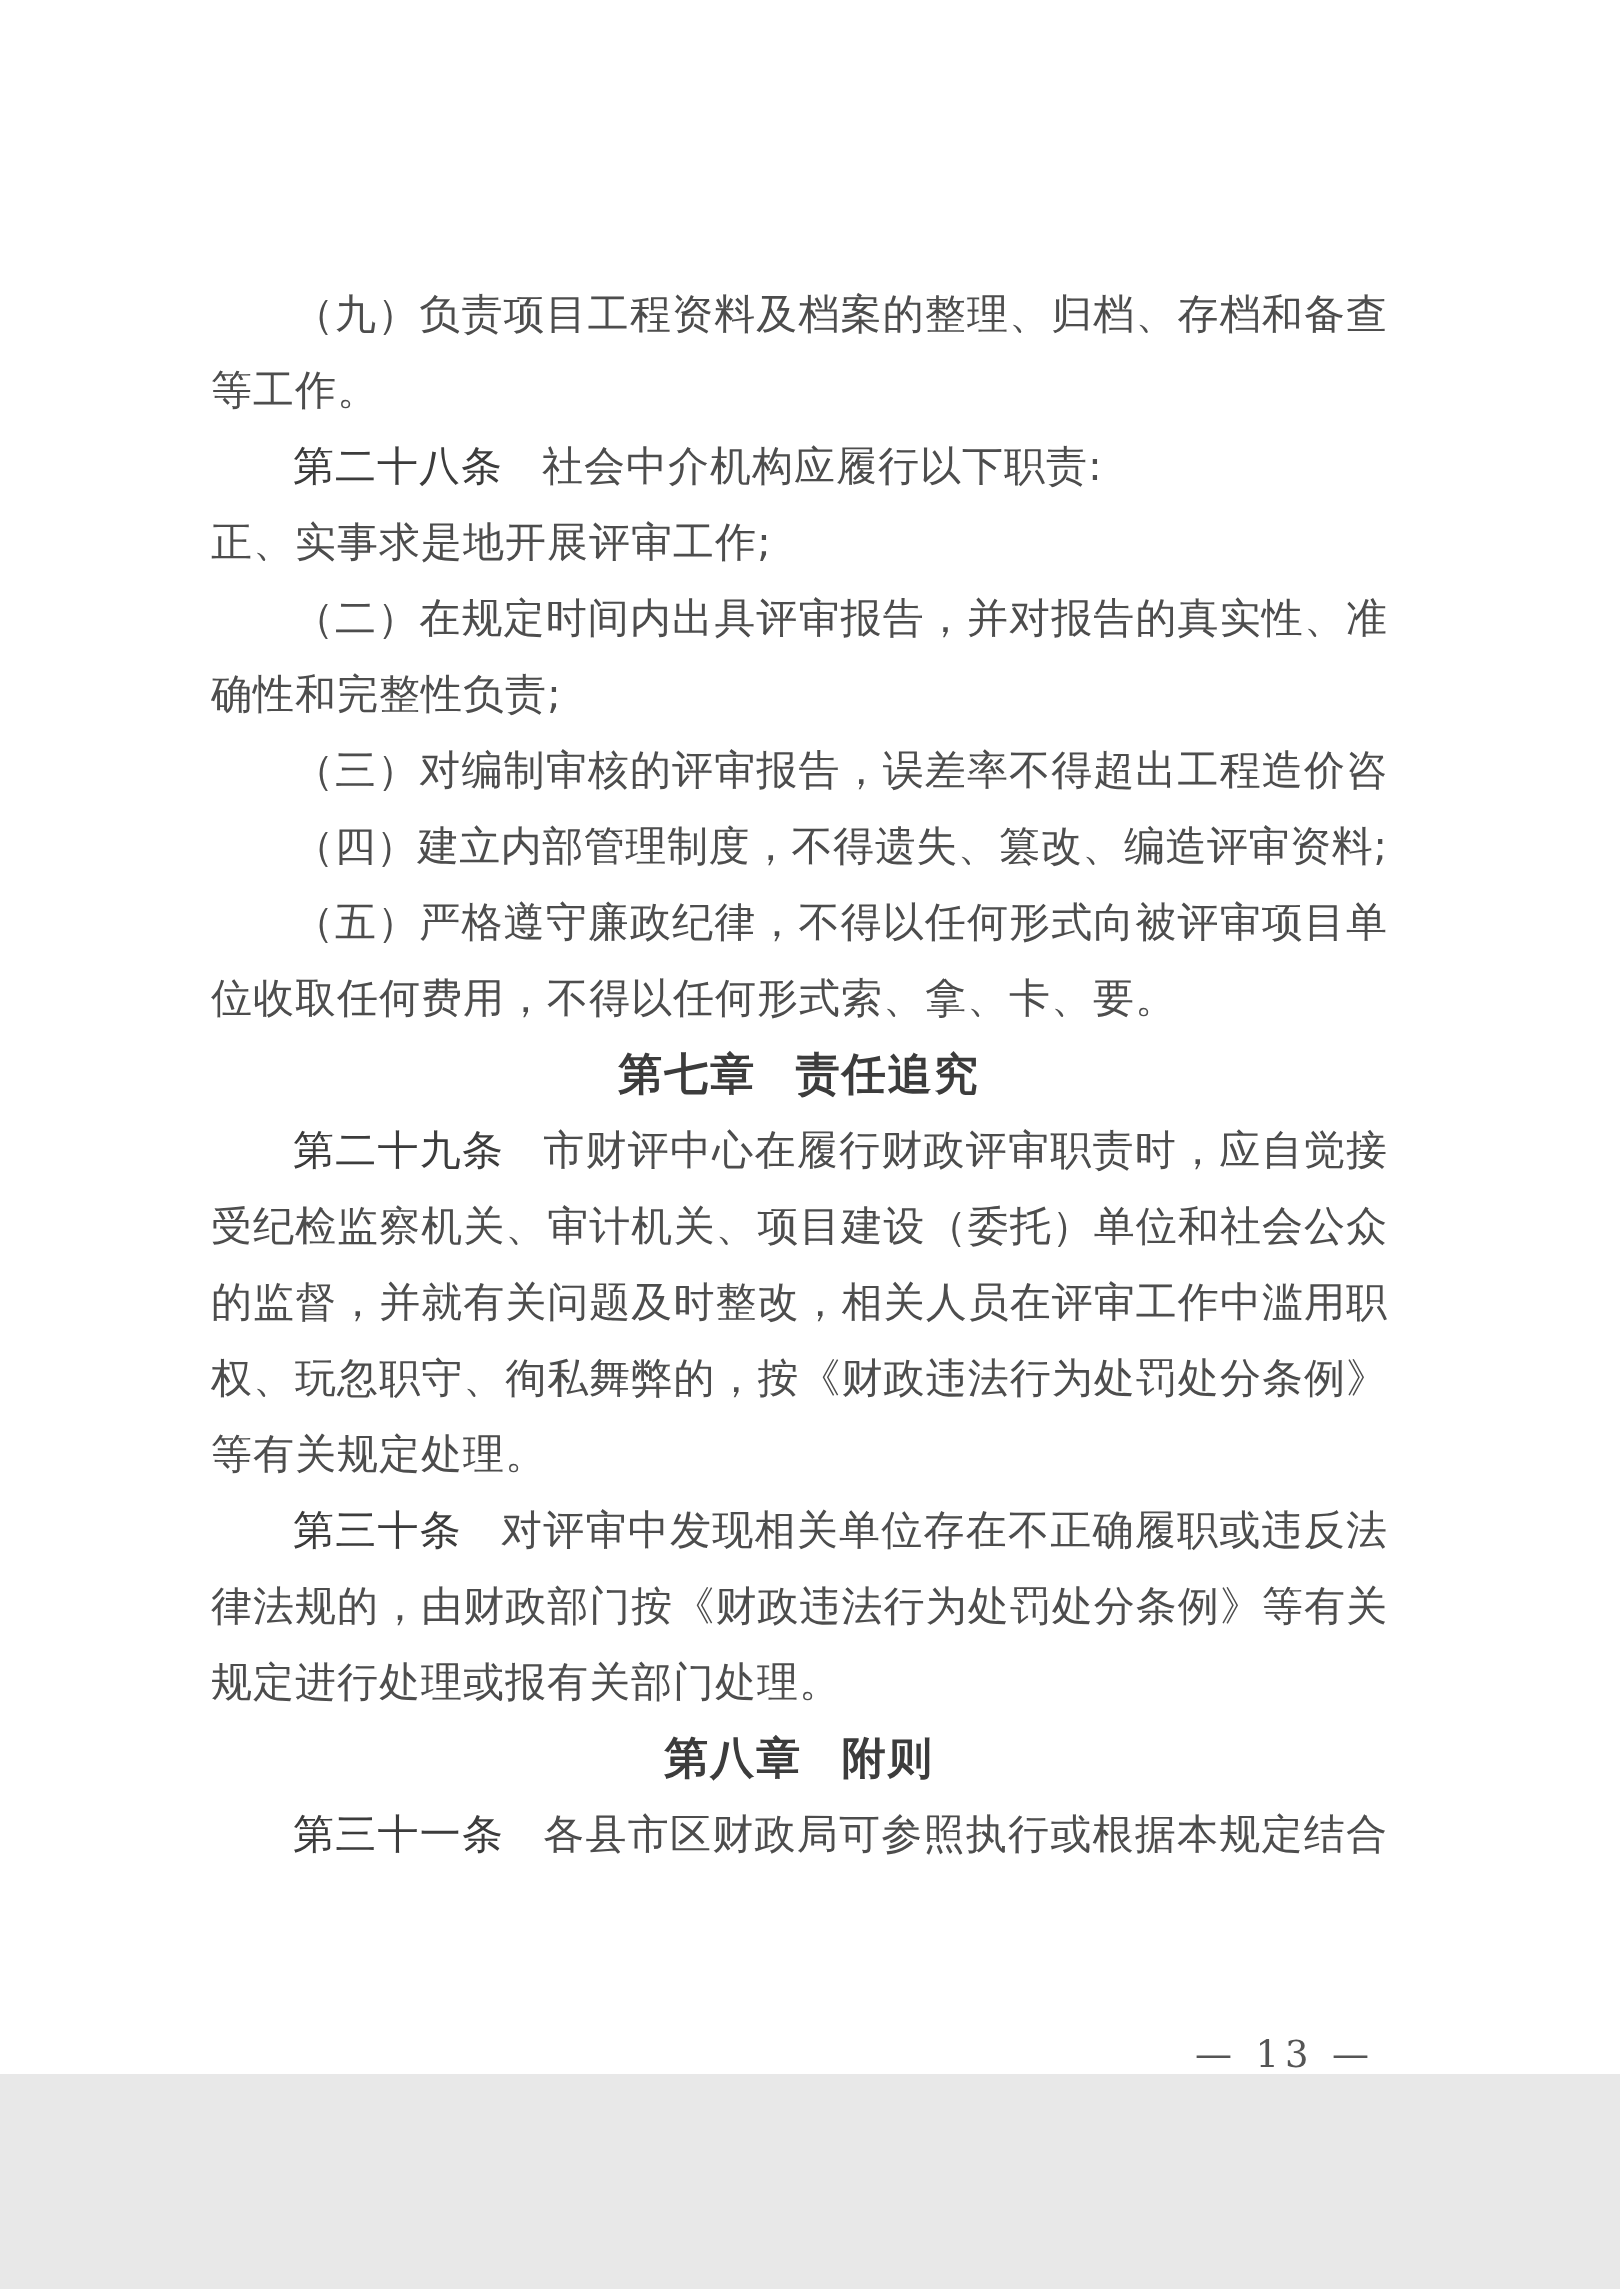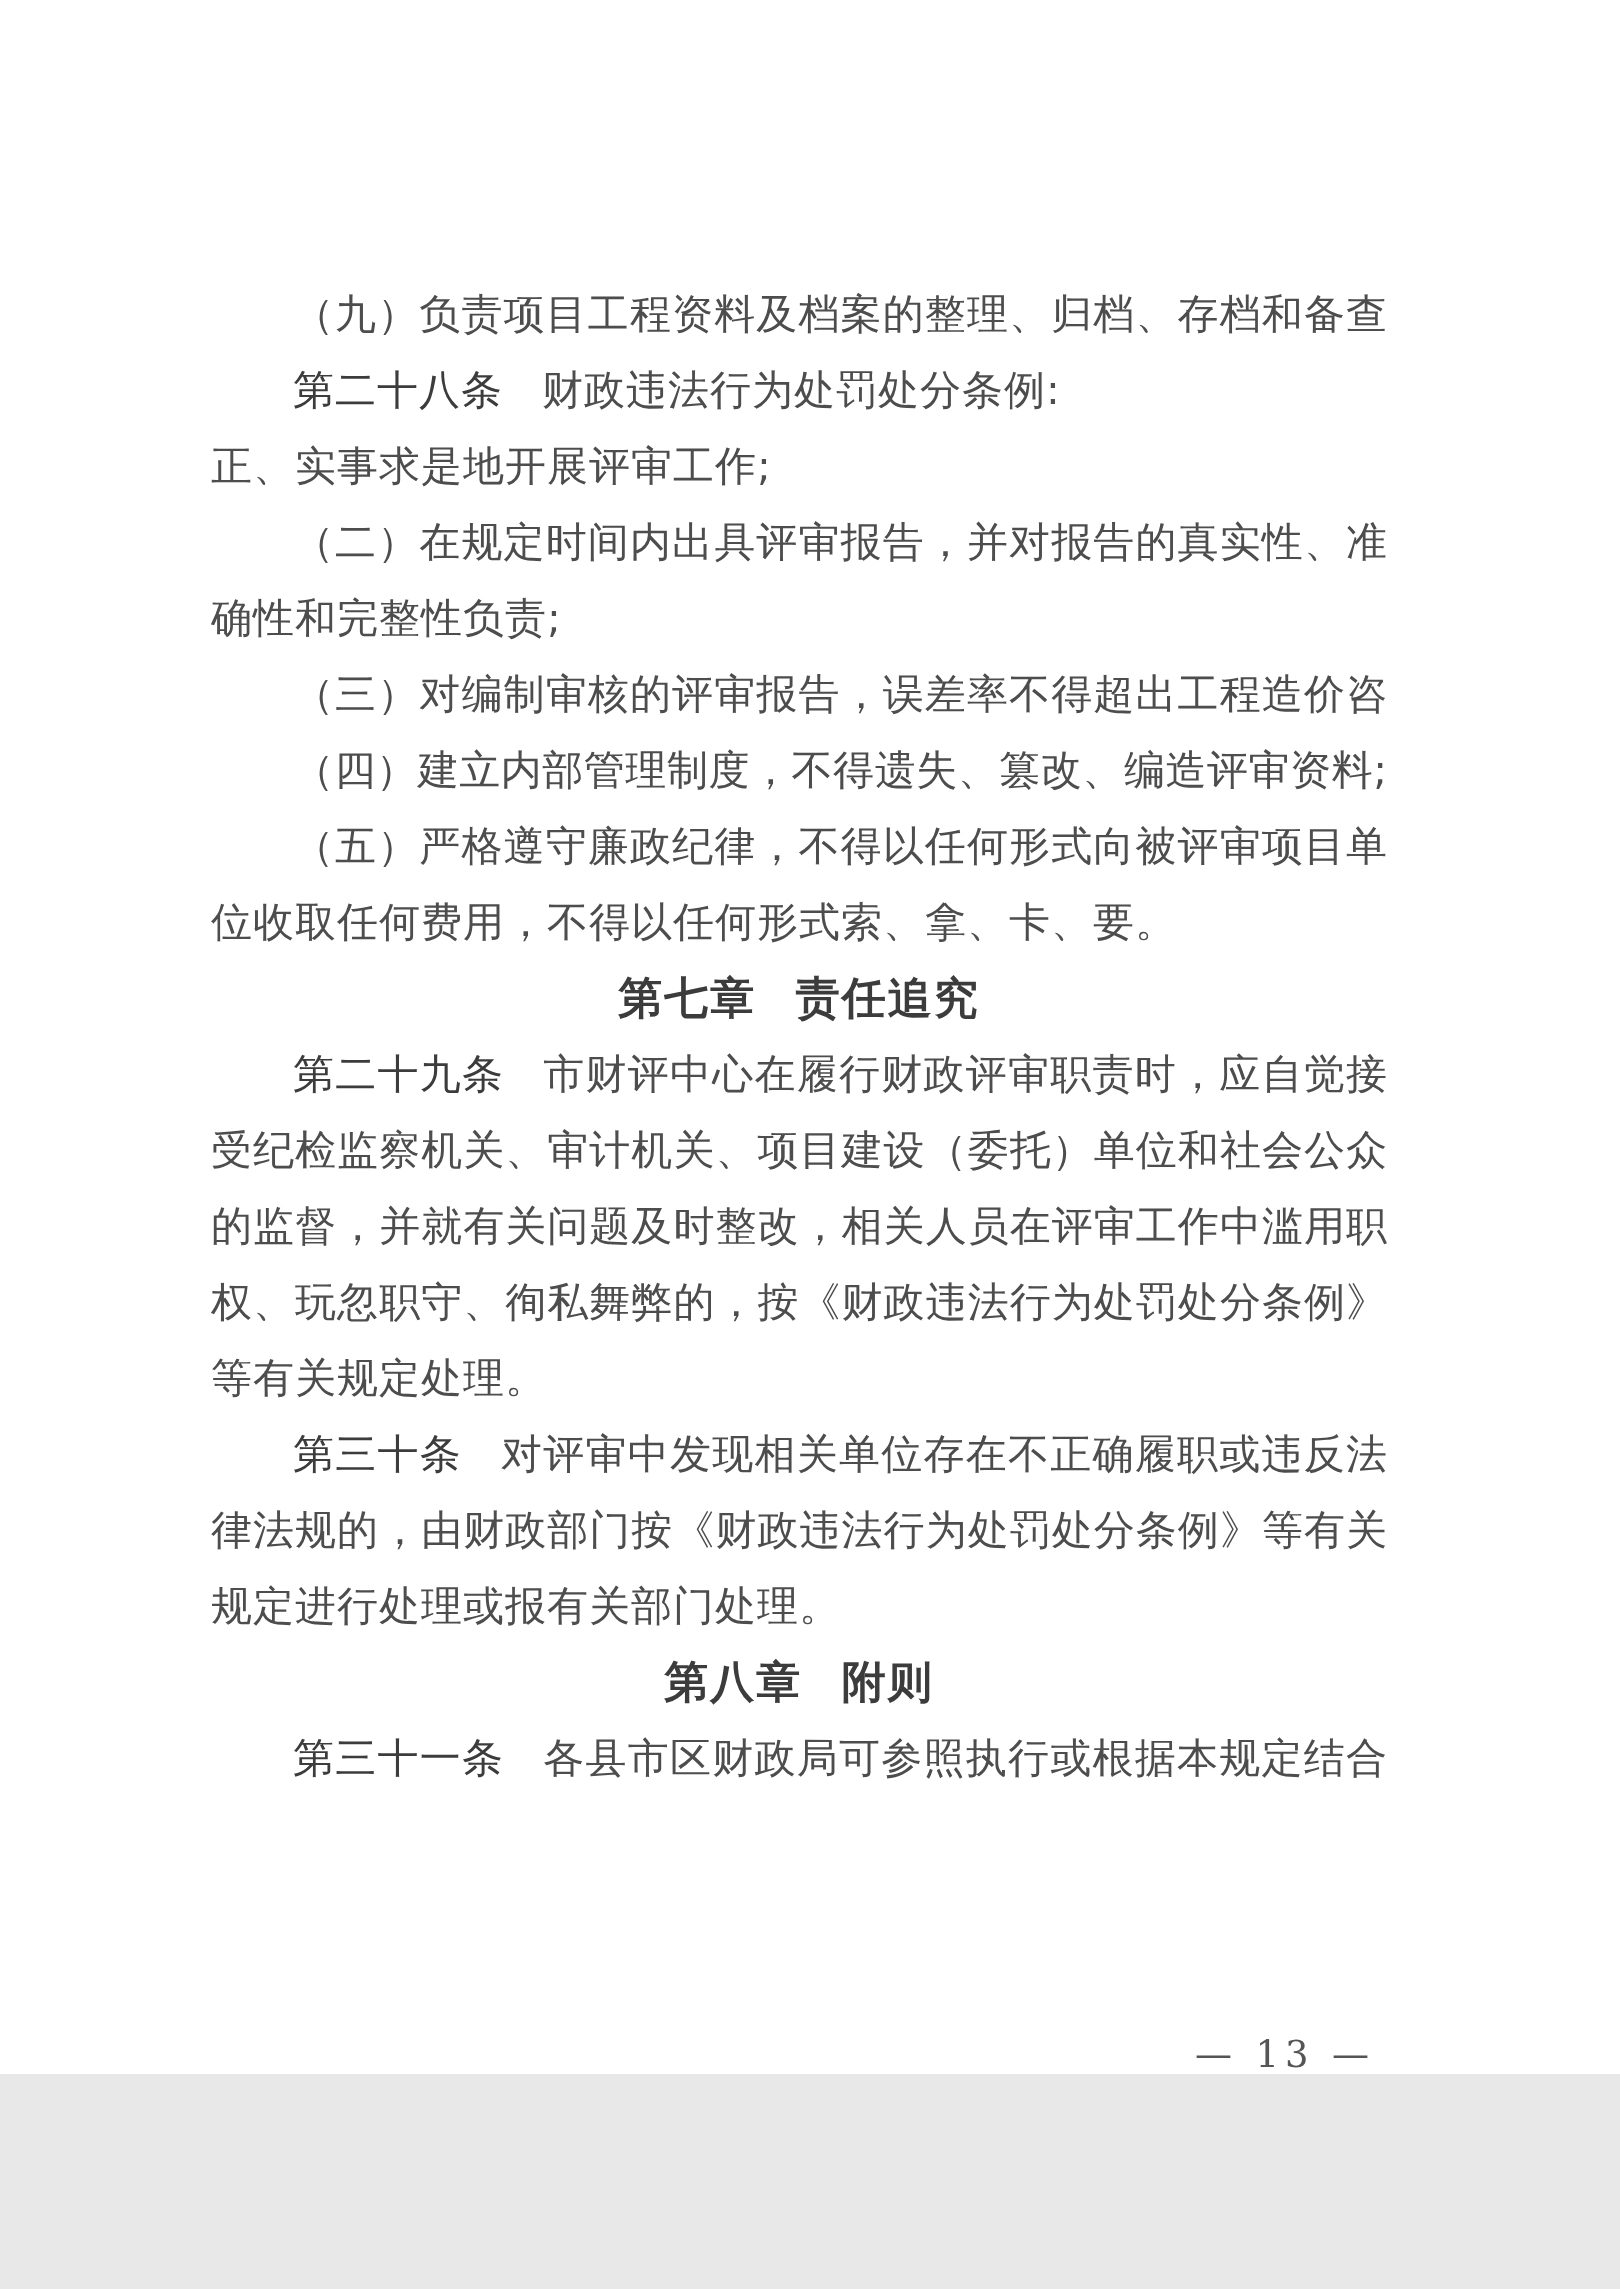--- a/index.html
+++ b/index.html
@@ -69,21 +69,22 @@
     margin-left: 10px;
   }
 </style>
 </head>
 <body>
 
 <div class="page">
   <div class="content">
 
     <div class="line indent justify"><span>（九）负责项目工程资料及档案的整理、归档、存档和备查</span></div>
-    <div class="line indent"><span class="lead">第二十八条</span><span>财政违法行为处罚处分条例:</span></div>
+    <div class="line"><span>等工作。</span></div>
+    <div class="line indent"><span class="lead">第二十八条</span><span>社会中介机构应履行以下职责:</span></div>
     <div class="line"><span>正、实事求是地开展评审工作;</span></div>
     <div class="line indent justify"><span>（二）在规定时间内出具评审报告，并对报告的真实性、准</span></div>
     <div class="line"><span>确性和完整性负责;</span></div>
     <div class="line indent justify"><span>（三）对编制审核的评审报告，误差率不得超出工程造价咨</span></div>
     <div class="line indent justify"><span>（四）建立内部管理制度，不得遗失、篡改、编造评审资料;</span></div>
     <div class="line indent justify"><span>（五）严格遵守廉政纪律，不得以任何形式向被评审项目单</span></div>
     <div class="line"><span>位收取任何费用，不得以任何形式索、拿、卡、要。</span></div>
 
     <div class="line heading"><span class="chapter-no">第七章</span><span>责任追究</span></div>
 

